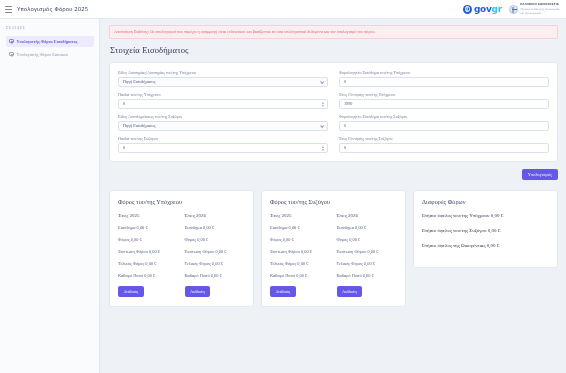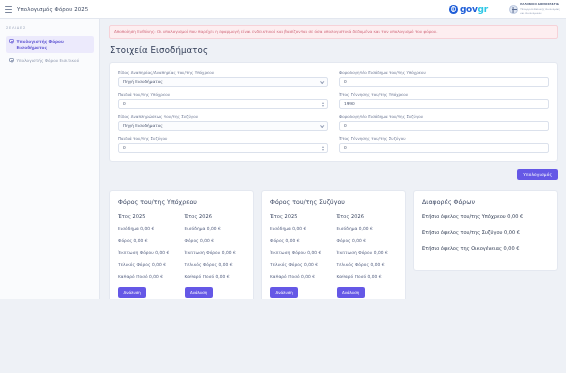--- a/index.html
+++ b/index.html
@@ -18,21 +18,21 @@
     height:19px; background:#ffffff;
     display:flex; align-items:center;
     padding:0 6px 0 5px;
     border-bottom:1px solid #e3e7ef;
     position:relative;
   }
   .burger{ width:7px; height:7px; display:flex; flex-direction:column;
     justify-content:space-between; margin-right:5px; cursor:pointer;}
   .burger i{ display:block; height:1px; background:#7c879c; border-radius:1px;}
   .topbar-title{ font-size:5.4px; color:#3b4861; letter-spacing:.1px; white-space:nowrap;}
-  .topbar-right{ margin-left:auto; display:flex; align-items:center; gap:21px;}
+  .topbar-right{ margin-left:auto; display:flex; align-items:center; gap:7px;}
   .govgr{ display:flex; align-items:center; gap:2px;}
   .govgr-mark{ width:9px;height:9px;border-radius:50%;
     background:#1f5ed8; position:relative; flex:0 0 auto;}
   .govgr-mark:before{ content:""; position:absolute; inset:1.6px;
     border-radius:50%; border:.8px solid #fff;}
   .govgr-mark:after{ content:""; position:absolute; left:50%; top:1.2px;
     width:.8px; height:6.6px; background:#fff; transform:translateX(-50%);}
   .govgr-text{ font-size:9px; font-weight:bold; letter-spacing:-.3px; line-height:1;}
   .govgr-text .g1{ color:#1f5ed8;}
   .govgr-text .g2{ color:#2ec8e6;}
@@ -41,21 +41,21 @@
     background:#dfe6f3; border:.7px solid #b9c6de; position:relative; flex:0 0 auto;}
   .emblem-mark:before{ content:""; position:absolute; left:50%; top:1.6px;
     width:.9px;height:5.8px;background:#5b6d92;transform:translateX(-50%);}
   .emblem-mark:after{ content:""; position:absolute; left:2px; top:3.2px;
     width:5px;height:.9px;background:#5b6d92;}
   .emblem-lines{ display:flex;flex-direction:column;gap:1.1px;}
   .emblem-lines b{ font-size:2.6px; color:#4b5a79; letter-spacing:.15px; font-weight:bold;}
   .emblem-lines span{ font-size:2.4px; color:#8492ad; letter-spacing:.1px; display:block;}
 
   
-  .shell{ display:flex; height:280px; }
+  .shell{ display:flex; height:354px;font-family:Liberation Serif, serif; }
   .sidebar{
     width:100px; background:#fafbfd; border-right:1px solid #e3e7ef;
     padding:7px 5px 0 6px; flex:0 0 auto;
   }
   .side-head{ font-size:3.6px; color:#9aa5bb; letter-spacing:.7px;
     text-transform:uppercase; margin-bottom:6px;}
   .side-item{ display:flex; gap:3px; align-items:flex-start;
     padding:2.5px 3px; border-radius:2px; margin-bottom:2px; cursor:pointer;}
   .side-item.active{ background:#eceafc;}
   .side-item .ico{ width:4.5px;height:4.5px;flex:0 0 auto; margin-top:.3px;

